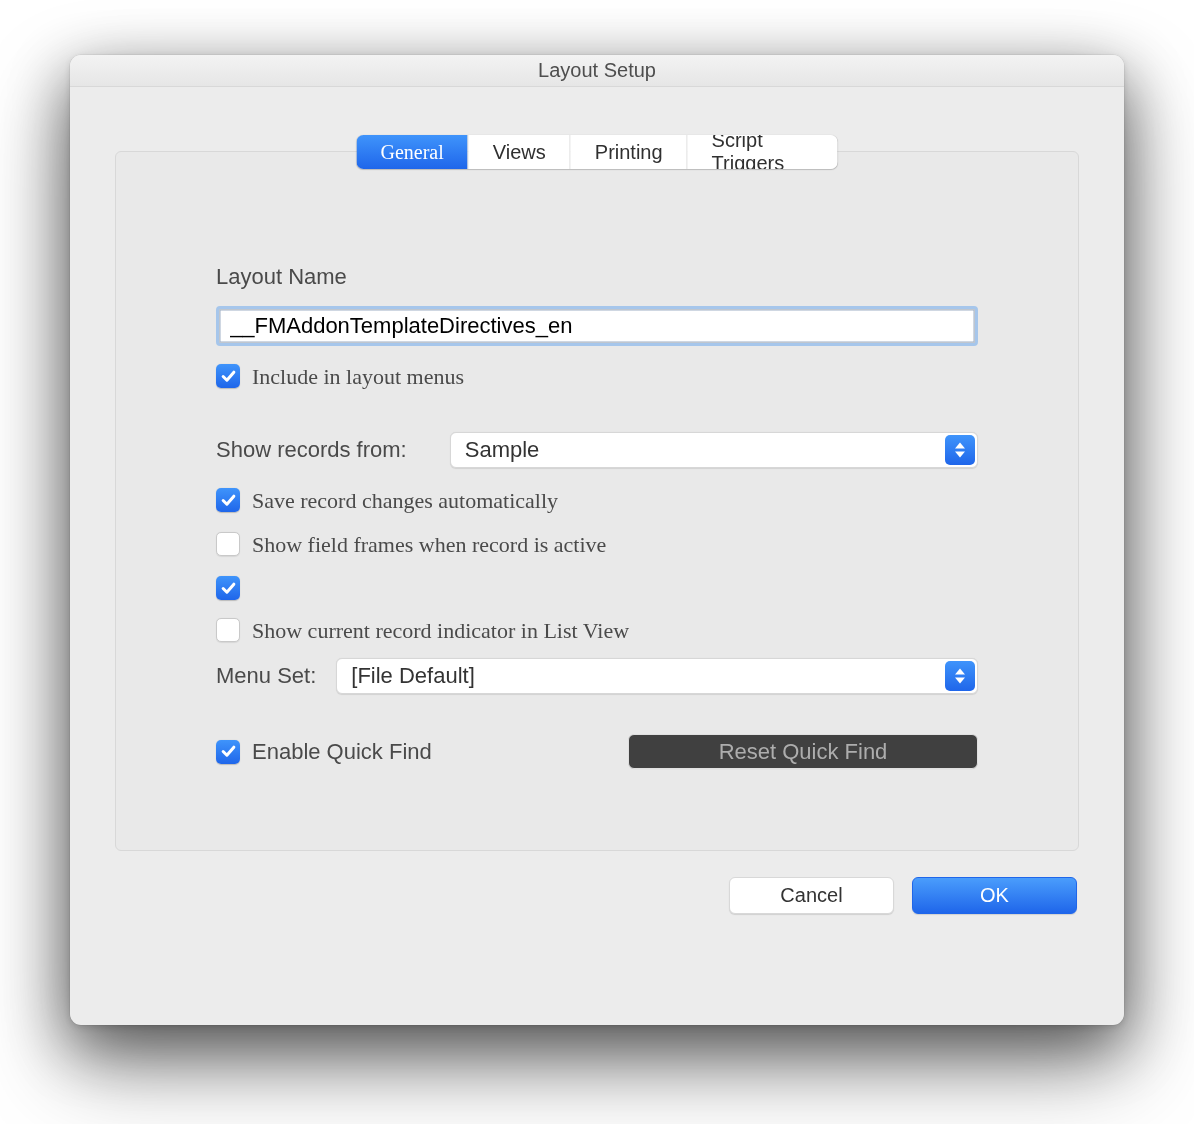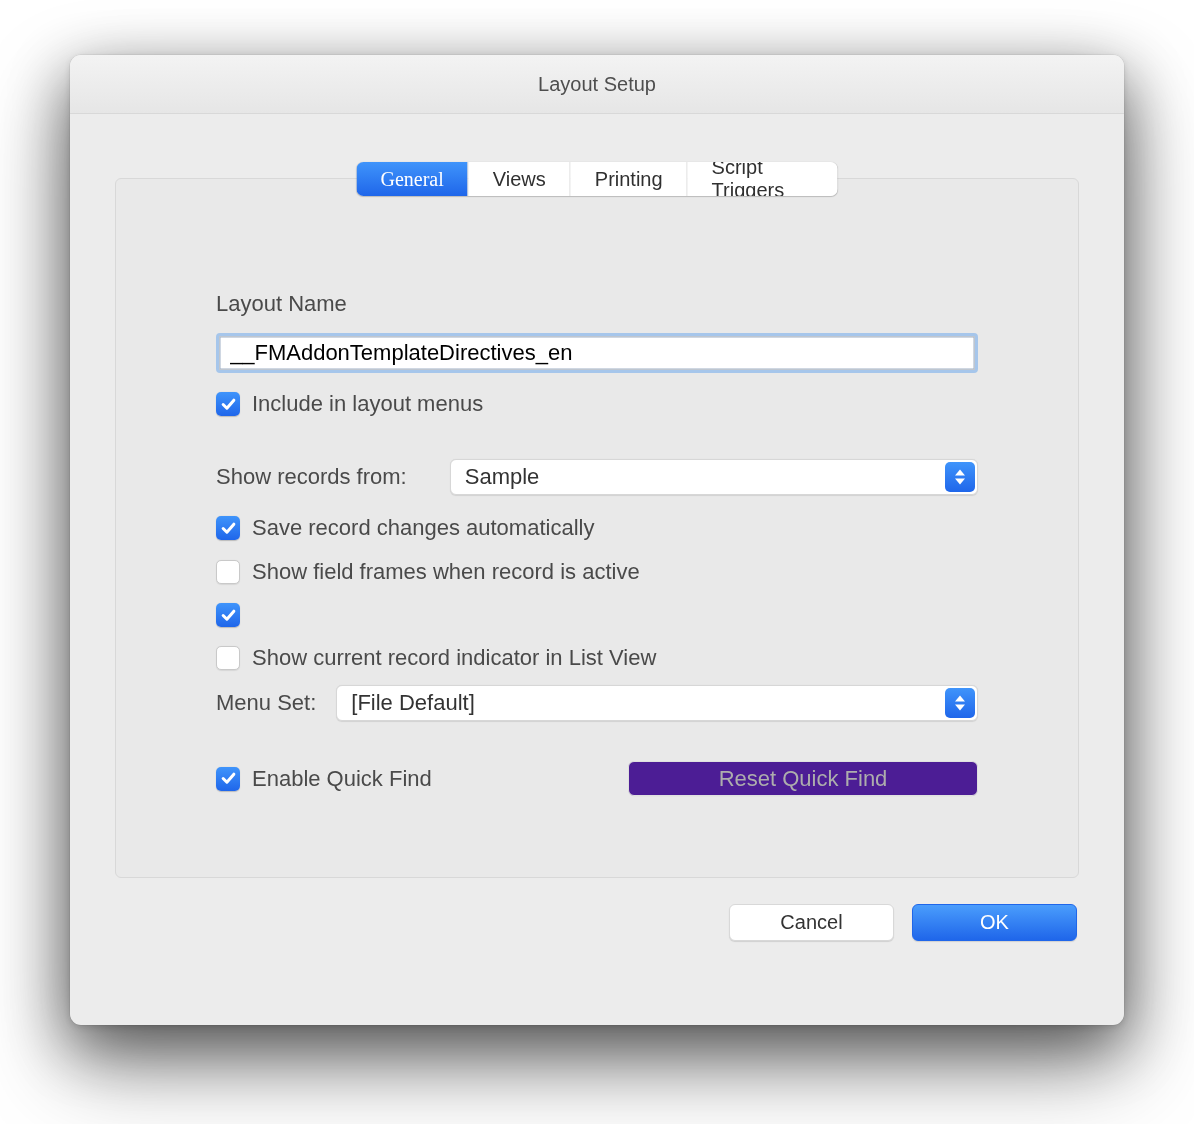--- a/index.html
+++ b/index.html
@@ -17,21 +17,21 @@
     width: 1054px; height: 970px;
     background: #ececec;
     border-radius: 11px;
     box-shadow:
       0 0 0 .5px rgba(0,0,0,.08),
       0 2px 6px rgba(0,0,0,.12),
       0 20px 60px rgba(0,0,0,.48),
       0 40px 90px rgba(0,0,0,.40);
   }
   .titlebar {
-    height: 59px;
+    height: 32px;
     border-bottom: 1px solid #d8d8d8;
     display: flex; align-items: center; justify-content: center;
     font-size: 20px;
     color: #4e4e4e;
     background: linear-gradient(#f3f3f3, #e6e6e6);
     border-top-left-radius: 11px; border-top-right-radius: 11px;
   }
   .body-area {
     position: relative;
     padding: 0 45px 30px 45px;
@@ -117,21 +117,21 @@
     background: #ffffff;
     border: 1px solid #c9c9c9;
     box-shadow: inset 0 1px 0 #fff, 0 .5px 1px rgba(0,0,0,.08);
   }
   .cb.checked svg { width:15px; height:15px; }
   .cb.checked svg path {
     stroke: #fff; stroke-width: 2.8;
     fill: none; stroke-linecap: round; stroke-linejoin: round;
   }
 
-  .cb-row { display:flex; align-items:center; margin-top: 18px; font-size:22px;}
+  .cb-row { display:flex; align-items:flex-start; margin-top: 18px; font-size:22px;font-family:Liberation Serif, serif;}
   .cb-row.tight { }
 
   
   .select-row { display:flex; align-items:center; margin-top: 42px; font-size:22px;gap:23px; }
   .select-row2 { display:flex; align-items:center; margin-top: 14px; font-size:22px; }
   .select-row .label, .select-row2 .label { margin-right: 20px; }
 
   
   .select {
     flex: 1;
@@ -171,21 +171,21 @@
     display: flex;
     align-items: center;
     margin-top: 40px;
     gap: 33px;
   }
   .qf-row .left { display:flex; align-items:center; font-size:22px; }
   .qf-row .spacer { flex: 1; }
   .reset-btn {
     height: 35px;
     width: 350px;
-    background: #4c1d95;
+    background: #404040;
     border: 1px solid #e0e0e0;
     border-radius: 6px;
     color: #adadad;
     font-size: 22px;
     display: flex; align-items: center; justify-content: center;
     box-shadow: 0 .5px 0 rgba(0,0,0,.04);
   }
 
   
   .footer {

